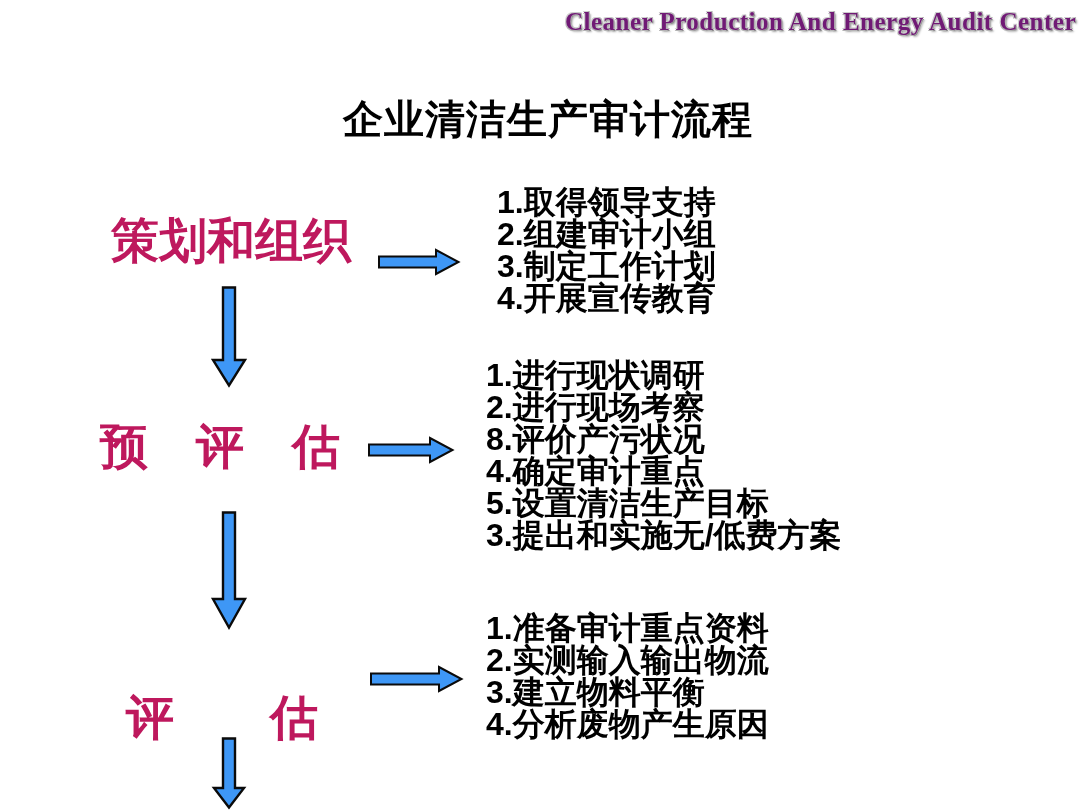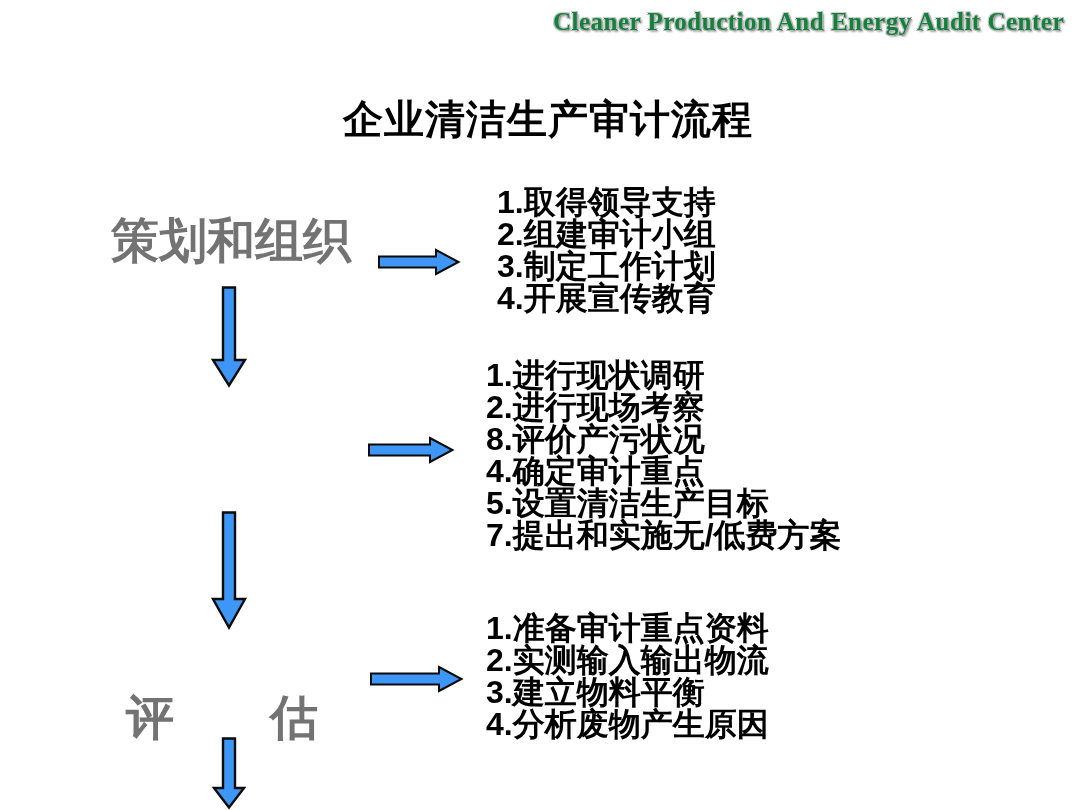--- a/index.html
+++ b/index.html
@@ -10,26 +10,26 @@
     background: #ffffff;
     overflow: hidden;
     font-family: "Liberation Sans", "DejaVu Sans", sans-serif;
     color: #000000;
   }
 
   
   .brand {
     position: absolute;
     top: 8px;
-    right: 16px;
+    right: 4px;
     font-family: "Liberation Serif", "DejaVu Serif", serif;
     font-weight: bold;
     font-size: 25px;
     letter-spacing: 0.5px;
-    color: #15803d;
+    color: #701a75;
     text-shadow:
       -1px -1px 0 #cfcfcf,
        1px -1px 0 #b5b5b5,
       -1px  1px 0 #b5b5b5,
        1px  1px 0 #8f8f8f,
        2px  2px 2px #a8a8a8;
     white-space: nowrap;
   }
 
   .title {
@@ -46,21 +46,21 @@
     line-height: 56px;
     color: #000000;
   }
 
   .stage-label {
     position: absolute;
     font-family: "Liberation Serif", "DejaVu Serif", serif;
     font-weight: bold;
     font-size: 48px;
     line-height: 54px;
-    color: #737373;
+    color: #be185d;
     white-space: pre;
   }
   #stage1-label { left: 111px; top: 214px; }
   #stage2-label { left: 100px; top: 420px; }
   #stage3-label { left: 126px; top: 691px; }
 
   .stage-list {
     position: absolute;
     font-family: "Liberation Sans", "DejaVu Sans", sans-serif;
     font-weight: bold;
@@ -97,30 +97,31 @@
   <div class="stage-list" id="list1">
       <div class="list-item">1.取得领导支持</div>
       <div class="list-item">2.组建审计小组</div>
       <div class="list-item">3.制定工作计划</div>
       <div class="list-item">4.开展宣传教育</div>
     </div>
   <svg class="arrow-svg" id="darrow1" width="36" height="101" viewBox="0 0 36 101">
     <polygon points="12,1.5 24,1.5 24,74 34,74 18,99.5 2,74 12,74" stroke-width="2.4" stroke-linejoin="miter" fill="#3E97F6" stroke="#0B0B0B"></polygon>
   </svg>
 
+  <div class="stage-label" id="stage2-label">预　评　估</div>
   <svg class="arrow-svg" id="rarrow2" width="86" height="26" viewBox="0 0 86 26">
     <polygon points="1,7.5 62,7.5 62,1 84.5,13 62,25 62,18.5 1,18.5" stroke-width="2" stroke-linejoin="miter" fill="#3E97F6" stroke="#0B0B0B"></polygon>
   </svg>
   <div class="stage-list" id="list2">
       <div class="list-item">1.进行现状调研</div>
       <div class="list-item">2.进行现场考察</div>
       <div class="list-item">8.评价产污状况</div>
       <div class="list-item">4.确定审计重点</div>
       <div class="list-item">5.设置清洁生产目标</div>
-      <div class="list-item">7.提出和实施无/低费方案</div>
+      <div class="list-item">3.提出和实施无/低费方案</div>
     </div>
   <svg class="arrow-svg" id="darrow2" width="36" height="118" viewBox="0 0 36 118">
     <polygon points="12,1.5 24,1.5 24,88 34,88 18,116.5 2,88 12,88" stroke-width="2.4" stroke-linejoin="miter" fill="#3E97F6" stroke="#0B0B0B"></polygon>
   </svg>
 
   <div class="stage-label" id="stage3-label">评　　估</div>
   <svg class="arrow-svg" id="rarrow3" width="93" height="26" viewBox="0 0 93 26">
     <polygon points="1,7.5 69,7.5 69,1 91.5,13 69,25 69,18.5 1,18.5" stroke-width="2" stroke-linejoin="miter" fill="#3E97F6" stroke="#0B0B0B"></polygon>
   </svg>
   <div class="stage-list" id="list3">

